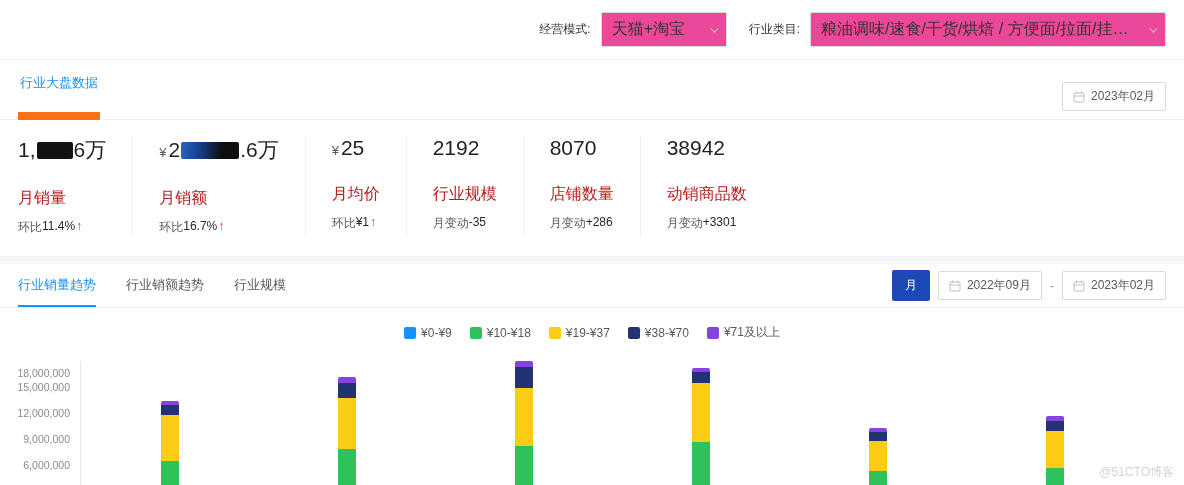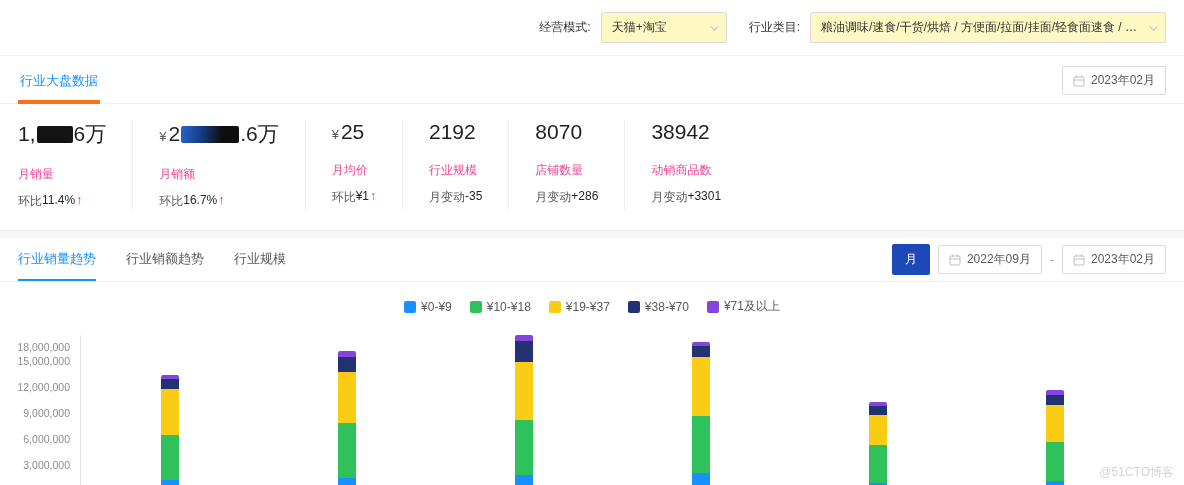--- a/index.html
+++ b/index.html
@@ -4,43 +4,43 @@
 <style>
   * { margin:0; padding:0; box-sizing:border-box; }
   html,body { background:#fff; }
   body { font-family:"Liberation Sans","DejaVu Sans",sans-serif; color:#333; }
   .page { width:1184px; height:485px; background:#fff; position:relative; overflow:hidden; }
 
   
   .topbar { display:flex; align-items:center; justify-content:flex-end; gap:10px; padding:12px 18px; border-bottom:1px solid #f2f2f2; }
   .filter-label { font-size:12px; color:#333; white-space:nowrap;margin-left:26px; }
   .lbl2 { margin-left:12px; }
-  .select { display:flex; align-items:center; justify-content:space-between; gap:8px; border:1px solid #d9d9d9; border-radius:2px; padding:6px 10px; font-size:12px; color:#333; background:#fef9c3; cursor:pointer; }
+  .select { display:flex; align-items:center; justify-content:space-between; gap:8px; border:1px solid #d9d9d9; border-radius:2px; padding:6px 10px; font-size:16px; color:#333; background:#ec4899; cursor:pointer; }
   .select-mode { width:126px; }
   .select-category { width:356px; }
   .select-text { overflow:hidden; white-space:nowrap; text-overflow:ellipsis; }
   .caret { width:6px; height:6px; border-right:1px solid #bfbfbf; border-bottom:1px solid #bfbfbf; transform:rotate(45deg) translateY(-2px); flex-shrink:0; }
 
   
   .section-header { display:flex; justify-content:space-between; align-items:flex-end; padding:10px 18px 0; border-bottom:1px solid #f0f0f0; }
-  .overview-title { color:#1890ff; font-size:13px; padding:4px 2px 10px; border-bottom:4px solid #f97316; margin-bottom:-1px; cursor:pointer; }
+  .overview-title { color:#1890ff; font-size:13px; padding:4px 2px 20px; border-bottom:8px solid #f97316; margin-bottom:-1px; cursor:pointer; }
   .date-box { display:flex; align-items:center; gap:6px; border:1px solid #d9d9d9; border-radius:2px; padding:5px 10px; font-size:12px; color:#595959; background:#fff; cursor:pointer; white-space:nowrap; }
   .section-header .date-box { margin-bottom:8px; }
   .cal-icon { display:inline-flex; }
 
   
   .stats { display:flex; padding:16px 18px 20px; }
   .stat { padding:0 26px; border-left:1px solid #f0f0f0; }
   .stat:first-child { border-left:none; padding-left:0; }
   .stat-value { font-size:21px; color:#1f1f1f; display:flex; align-items:baseline; white-space:nowrap; }
   .cur { font-size:13px; color:#595959; margin-right:2px; }
   .redact { display:inline-block; height:17px; border-radius:2px; align-self:center; margin:0 1px; }
   .redact.black { background:#131313; }
   .redact.blue { background:linear-gradient(95deg,#2a63c9 0%,#143d86 35%,#0e0e0e 70%); }
-  .stat-label { margin-top:18px; font-size:12px; color:#ec4899; }
+  .stat-label { margin-top:24px; font-size:16px; color:#b91c1c; }
   .stat-sub { margin-top:10px; font-size:12px; color:#595959; display:flex; gap:0; white-space:nowrap; }
   .sub-val { color:#262626; }
   .arrow { color:#f5222d; margin-left:1px; }
 
   .section-gap { height:8px; background:#f6f7f9; border-top:1px solid #f0f0f0; }
 
   
   .tabs-row { display:flex; align-items:stretch; padding:0 18px; border-bottom:1px solid #f0f0f0; height:44px; }
   .tabs { display:flex; align-items:stretch; }
   .tab { display:flex; align-items:center; margin-right:30px; font-size:13px; color:#595959; border-bottom:2px solid transparent; cursor:pointer; }

